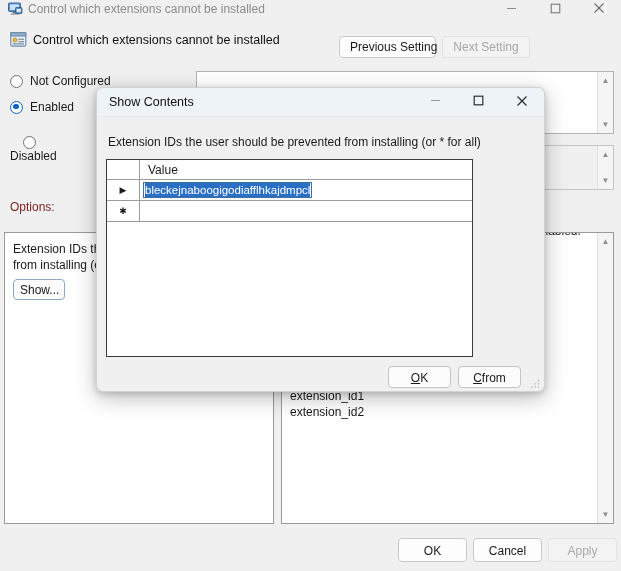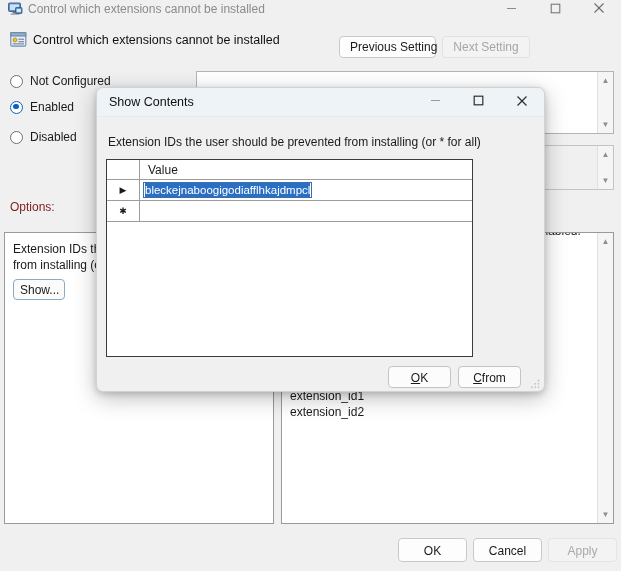--- a/index.html
+++ b/index.html
@@ -99,21 +99,21 @@
   
   .radio-row {
     position: absolute;
     left: 10px;
     display: flex;
     align-items: center;
     white-space: nowrap;
   }
   #radio-not-configured { top: 74px; }
   #radio-enabled { top: 100px; }
-  #radio-disabled { top: 130px; }
+  #radio-disabled { top: 136px; flex-direction: column; }
   .radio-mark {
     width: 13px; height: 13px;
     border-radius: 50%;
     border: 1.3px solid #707070;
     background: #ffffff;
     box-sizing: border-box;
     margin-right: 7px;
     position: relative;
     flex: none;
   }

